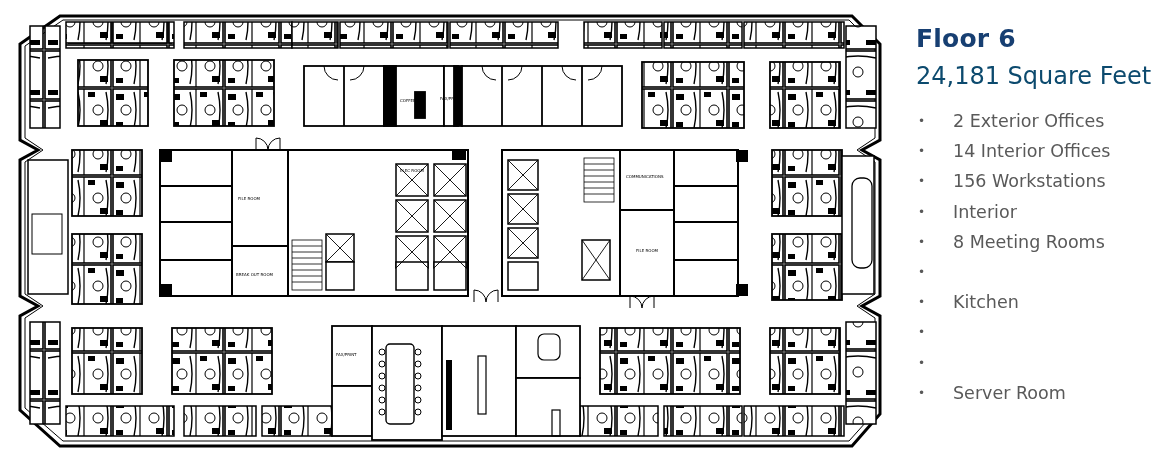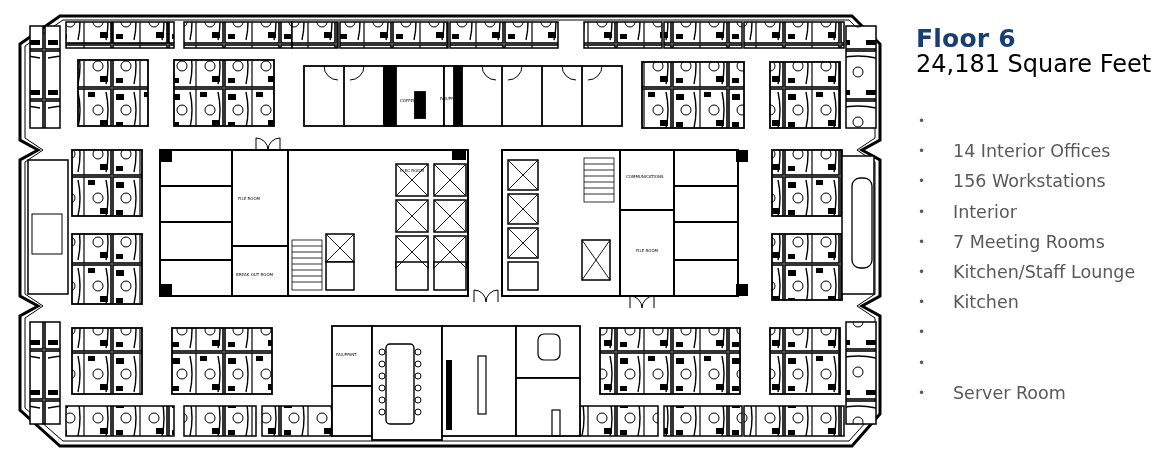--- a/index.html
+++ b/index.html
@@ -1,21 +1,21 @@
 <!DOCTYPE html>
 <html><head>
 <meta charset="utf-8">
 <style>
   html, body { margin:0; padding:0; background:#ffffff; }
   body { width:1172px; height:454px; position:relative; overflow:hidden; font-family:"DejaVu Sans", sans-serif; }
   #plan { position:absolute; left:0; top:0; width:900px; height:454px; }
   #plan svg { width:900px; height:454px; display:block; }
   .info { position:absolute; left:916px; top:0; width:256px; height:434px; }
   .title { position:absolute; left:0; top:24px; font-size:25px; font-weight:bold; color:#173f72; letter-spacing:0.2px; }
-  .subtitle { position:absolute; left:0; top:50px; font-size:24px; color:#000000; white-space:nowrap; }
+  .subtitle { position:absolute; left:0; top:62px; font-size:24px; color:#0c4a6e; white-space:nowrap; }
   .features { position:absolute; left:0; top:106px; margin:0; padding:0; list-style:none; }
   .features li { height:30.2px; line-height:30px; font-size:17.5px; color:#595959; white-space:nowrap; position:relative; padding-left:37px; }
   .features li .bullet { position:absolute; left:2px; top:0; font-size:12px; color:#595959; }
   .lbl { font-family:"DejaVu Sans", sans-serif; font-size:4px; fill:#000; }
 </style>
 </head>
 <body>
 
 <div id="plan">
 <svg viewBox="0 0 900 454" xmlns="http://www.w3.org/2000/svg">
@@ -203,24 +203,24 @@
     <path d="M474 290 v12 M498 290 v12 M474 290 a12 12 0 0 1 12 12 M498 290 a12 12 0 0 0 -12 12"></path>
     <path d="M630 296 v12 M654 296 v12 M630 296 a12 12 0 0 1 12 12 M654 296 a12 12 0 0 0 -12 12"></path>
   </g>
 </svg>
 </div>
 
 <div class="info">
   <div class="title">Floor 6</div>
   <div class="subtitle">24,181 Square Feet</div>
   <ul class="features">
-    <li><span class="bullet">•</span></li>
+    <li><span class="bullet">•</span><span>2 Exterior Offices</span></li>
     <li><span class="bullet">•</span><span>14 Interior Offices</span></li>
     <li><span class="bullet">•</span><span>156 Workstations</span></li>
     <li><span class="bullet">•</span><span>Interior</span></li>
-    <li><span class="bullet">•</span><span>7 Meeting Rooms</span></li>
-    <li><span class="bullet">•</span><span>Kitchen/Staff Lounge</span></li>
+    <li><span class="bullet">•</span><span>8 Meeting Rooms</span></li>
+    <li><span class="bullet">•</span></li>
     <li><span class="bullet">•</span><span>Kitchen</span></li>
     <li><span class="bullet">•</span></li>
     <li><span class="bullet">•</span></li>
     <li><span class="bullet">•</span><span>Server Room</span></li>
   </ul>
 </div>
 
 </body></html>

